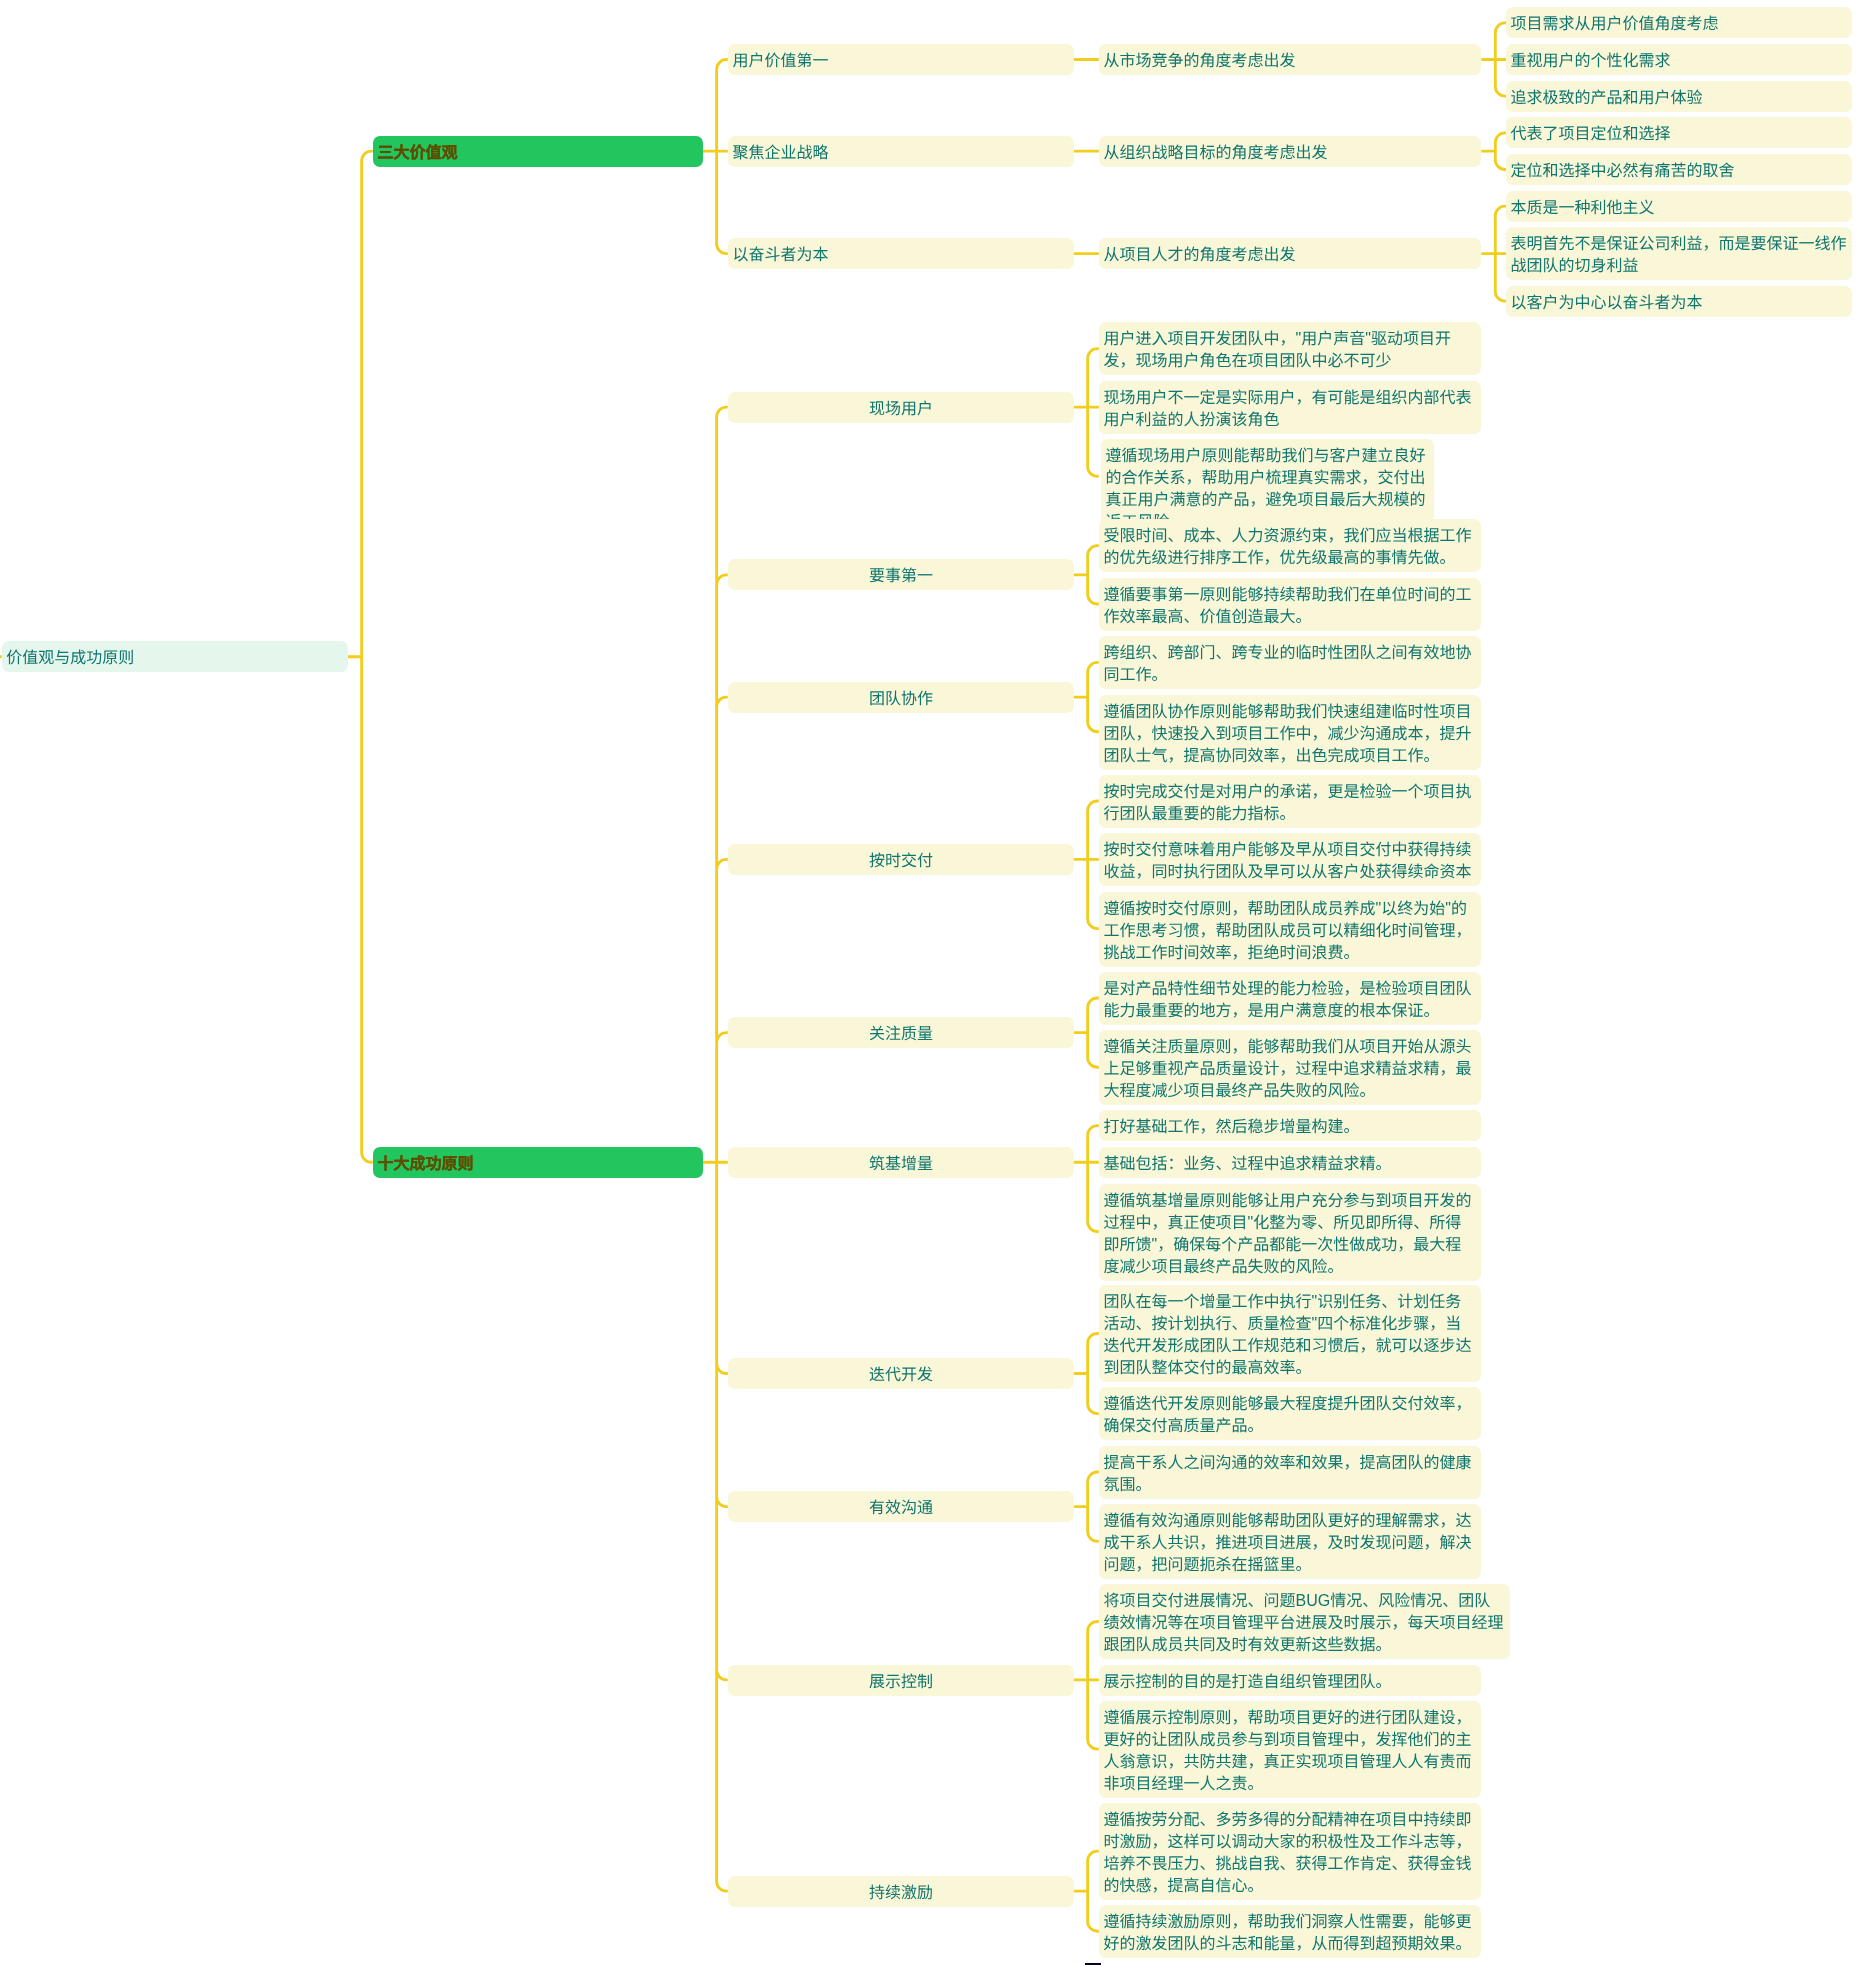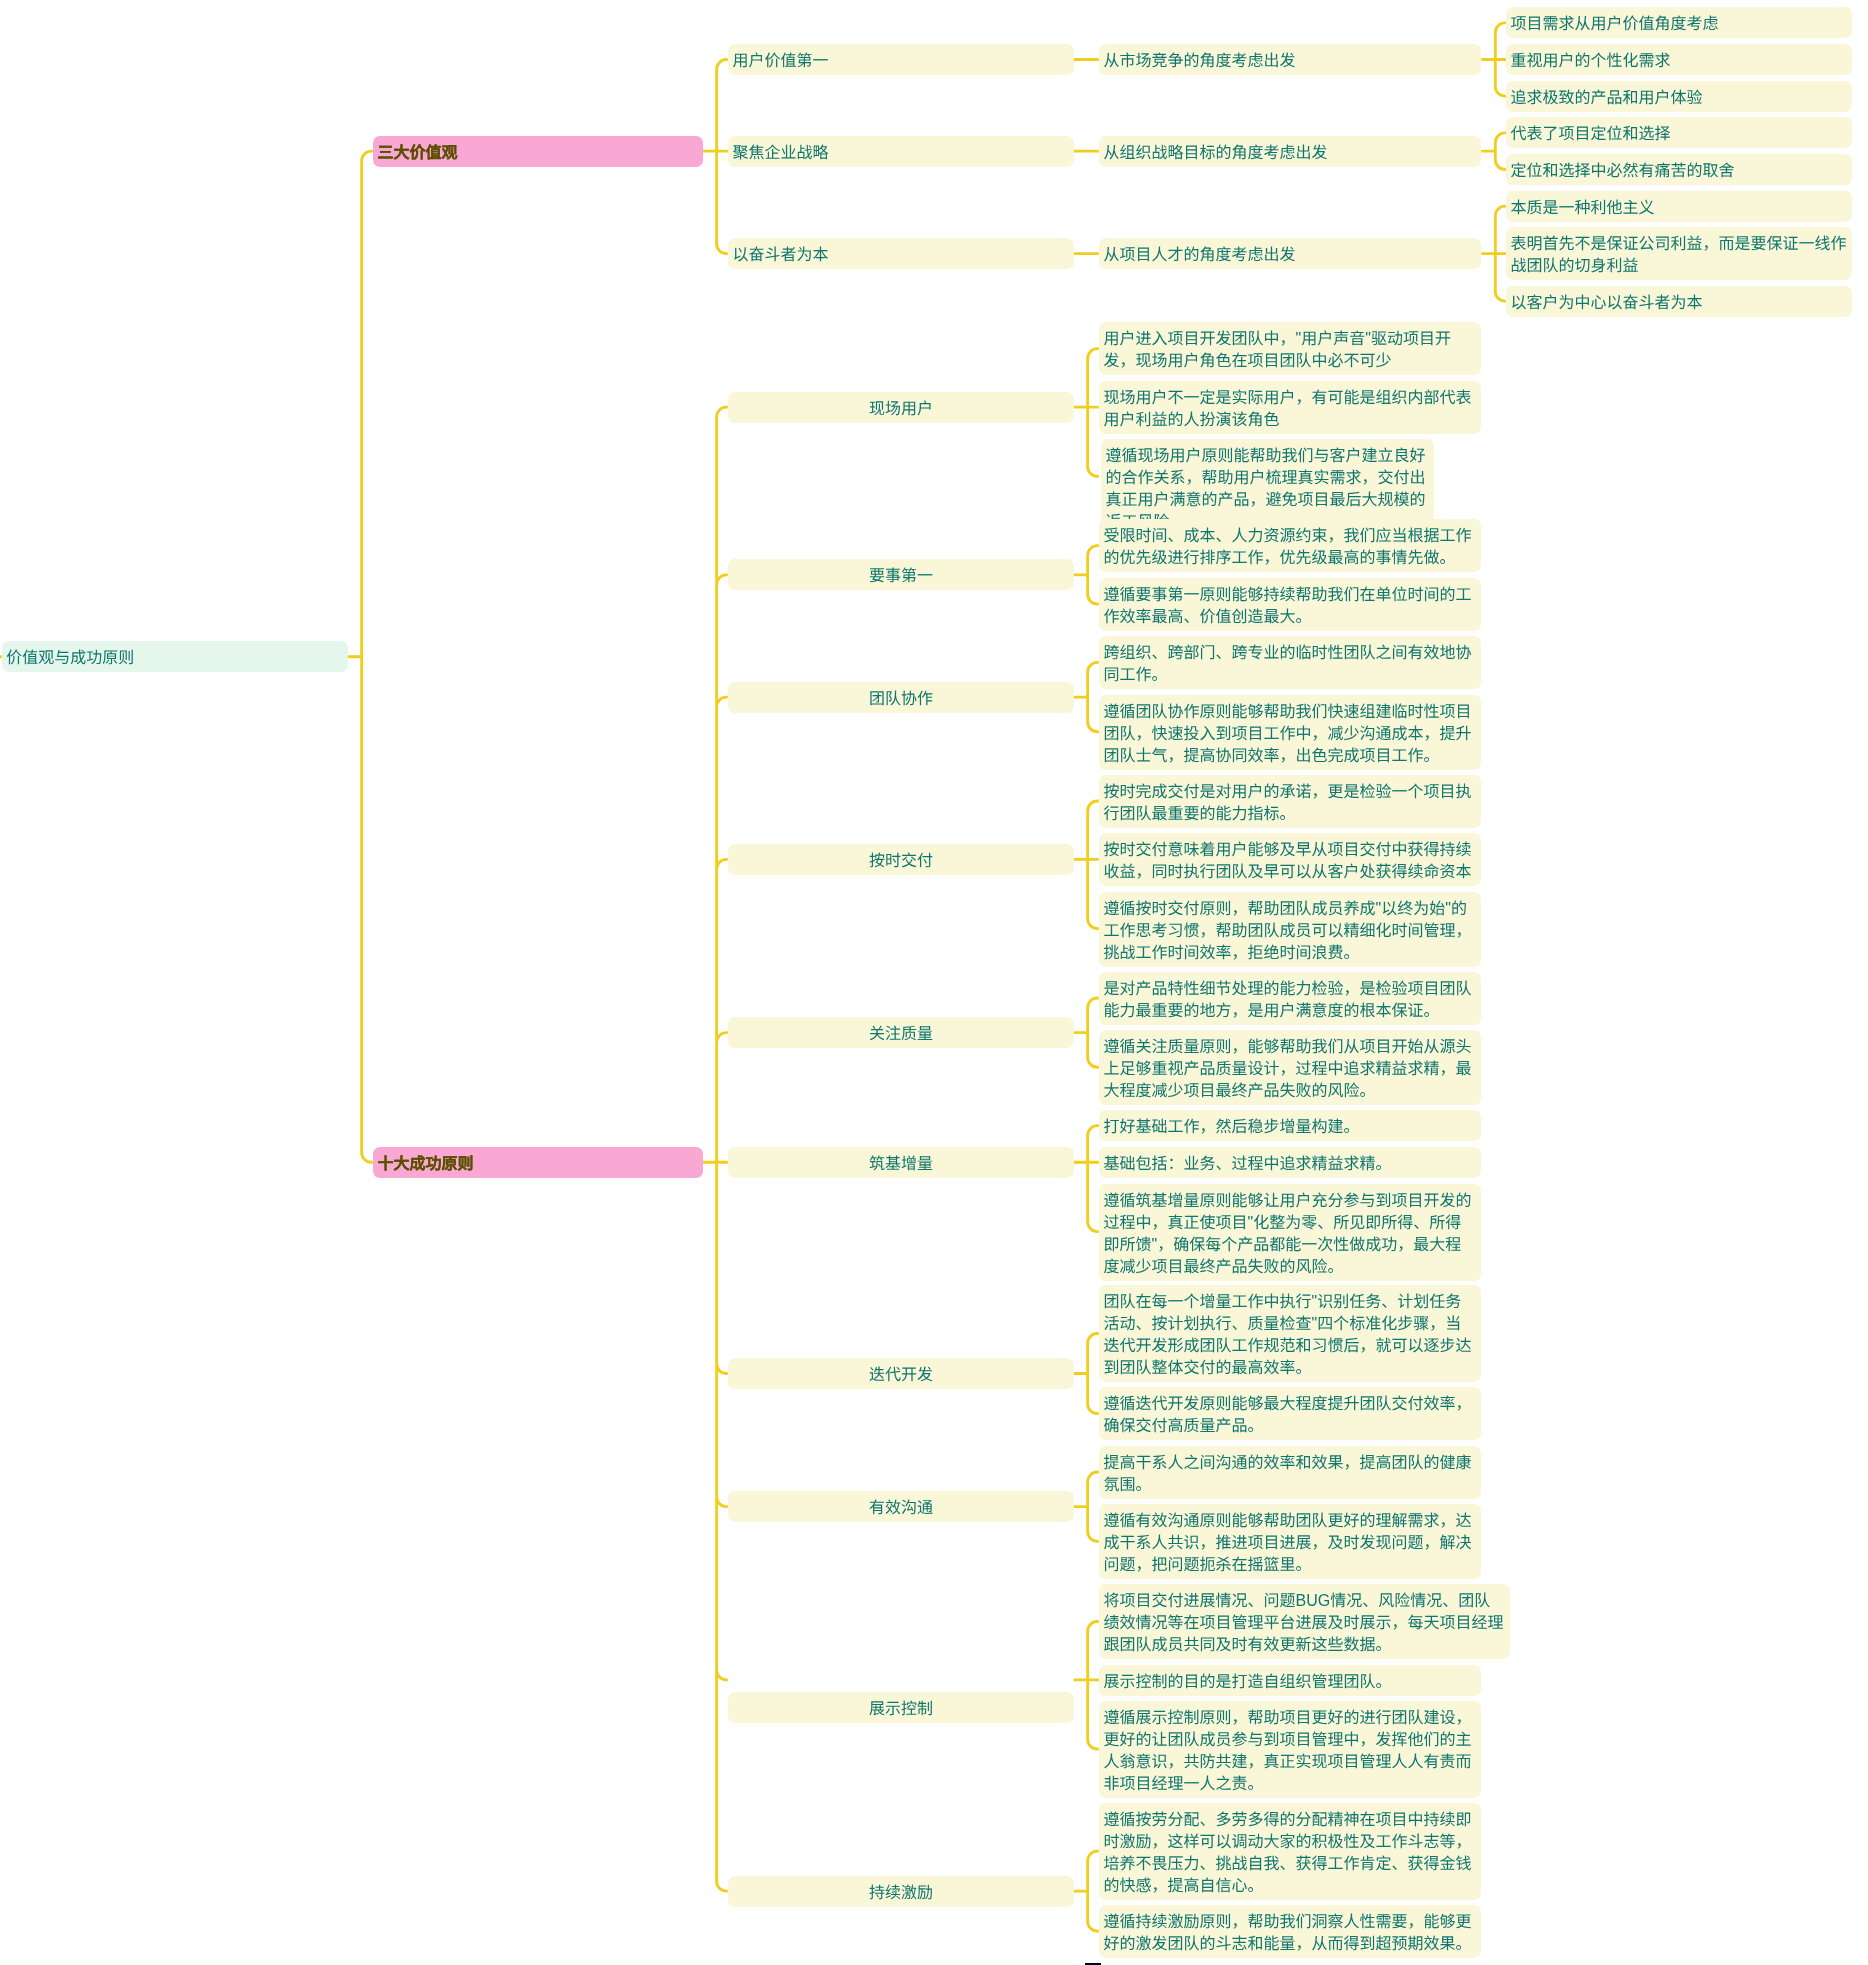--- a/index.html
+++ b/index.html
@@ -3,21 +3,21 @@
 <meta charset="utf-8">
 <title>价值观与成功原则</title>
 <style>
   html,body{margin:0;padding:0;background:#ffffff;}
   #map{position:relative;width:1869px;height:1965px;background:#ffffff;overflow:hidden;
        font-family:"Liberation Sans",sans-serif;}
   .node{position:absolute;box-sizing:border-box;border-radius:6.9px;
         font-size:16px;line-height:22px;padding:5.7px 4.6px 3.4px 4.6px;color:#0f766e;
         background:#faf6d8;text-align:left;}
   .lvl0{background:#e5f7ec;}
-  .lvl1{background:#f9a8d4;font-weight:700;color:#5c4f02;-webkit-text-stroke:0.2px #5c4f02;}
+  .lvl1{background:#22c55e;font-weight:700;color:#5c4f02;-webkit-text-stroke:0.2px #5c4f02;}
   .centered{text-align:center;}
   #nodes{position:absolute;left:0;top:0;}
   #bottombar{position:absolute;background:#03032a;}
   svg#links{position:absolute;left:0;top:0;width:1869px;height:1965px;pointer-events:none;}
   svg#links path{fill:none;stroke:#f1ce1d;stroke-width:5;stroke-linecap:butt;}
 </style>
 </head>
 <body>
 
 <div id="map">
@@ -62,21 +62,21 @@
       <div class="node lvl2 centered" style="left: 728px; top: 1147px; width: 346px;">筑基增量</div>
       <div class="node lvl3" style="left: 1099px; top: 1110px; width: 382px;">打好基础工作，然后稳步增量构建。</div>
       <div class="node lvl3" style="left: 1099px; top: 1147px; width: 382px;">基础包括：业务、过程中追求精益求精。</div>
       <div class="node lvl3" style="left: 1099px; top: 1184px; width: 382px;">遵循筑基增量原则能够让用户充分参与到项目开发的过程中，真正使项目"化整为零、所见即所得、所得即所馈"，确保每个产品都能一次性做成功，最大程度减少项目最终产品失败的风险。</div>
       <div class="node lvl2 centered" style="left: 728px; top: 1358px; width: 346px;">迭代开发</div>
       <div class="node lvl3" style="left: 1099px; top: 1285px; width: 382px;">团队在每一个增量工作中执行"识别任务、计划任务活动、按计划执行、质量检查"四个标准化步骤，当迭代开发形成团队工作规范和习惯后，就可以逐步达到团队整体交付的最高效率。</div>
       <div class="node lvl3" style="left: 1099px; top: 1387px; width: 382px;">遵循迭代开发原则能够最大程度提升团队交付效率，确保交付高质量产品。</div>
       <div class="node lvl2 centered" style="left: 728px; top: 1491px; width: 346px;">有效沟通</div>
       <div class="node lvl3" style="left: 1099px; top: 1446px; width: 382px;">提高干系人之间沟通的效率和效果，提高团队的健康氛围。</div>
       <div class="node lvl3" style="left: 1099px; top: 1504px; width: 382px;">遵循有效沟通原则能够帮助团队更好的理解需求，达成干系人共识，推进项目进展，及时发现问题，解决问题，把问题扼杀在摇篮里。</div>
-      <div class="node lvl2 centered" style="left: 728px; top: 1665px; width: 346px; margin-top: 27px;">展示控制</div>
+      <div class="node lvl2 centered" style="left: 728px; top: 1665px; width: 346px;">展示控制</div>
       <div class="node lvl3" style="left: 1099px; top: 1584px; width: 411px;">将项目交付进展情况、问题BUG情况、风险情况、团队绩效情况等在项目管理平台进展及时展示，每天项目经理跟团队成员共同及时有效更新这些数据。</div>
       <div class="node lvl3" style="left: 1099px; top: 1665px; width: 382px;">展示控制的目的是打造自组织管理团队。</div>
       <div class="node lvl3" style="left: 1099px; top: 1701px; width: 382px;">遵循展示控制原则，帮助项目更好的进行团队建设，更好的让团队成员参与到项目管理中，发挥他们的主人翁意识，共防共建，真正实现项目管理人人有责而非项目经理一人之责。</div>
       <div class="node lvl2 centered" style="left: 728px; top: 1876px; width: 346px;">持续激励</div>
       <div class="node lvl3" style="left: 1099px; top: 1803px; width: 382px;">遵循按劳分配、多劳多得的分配精神在项目中持续即时激励，这样可以调动大家的积极性及工作斗志等，培养不畏压力、挑战自我、获得工作肯定、获得金钱的快感，提高自信心。</div>
       <div class="node lvl3" style="left: 1099px; top: 1905px; width: 382px;">遵循持续激励原则，帮助我们洞察人性需要，能够更好的激发团队的斗志和能量，从而得到超预期效果。</div>
     </div>
   <div id="bottombar" style="left: 1085px; top: 1963px; width: 16px; height: 5.7px;"></div>
 </div>
 

